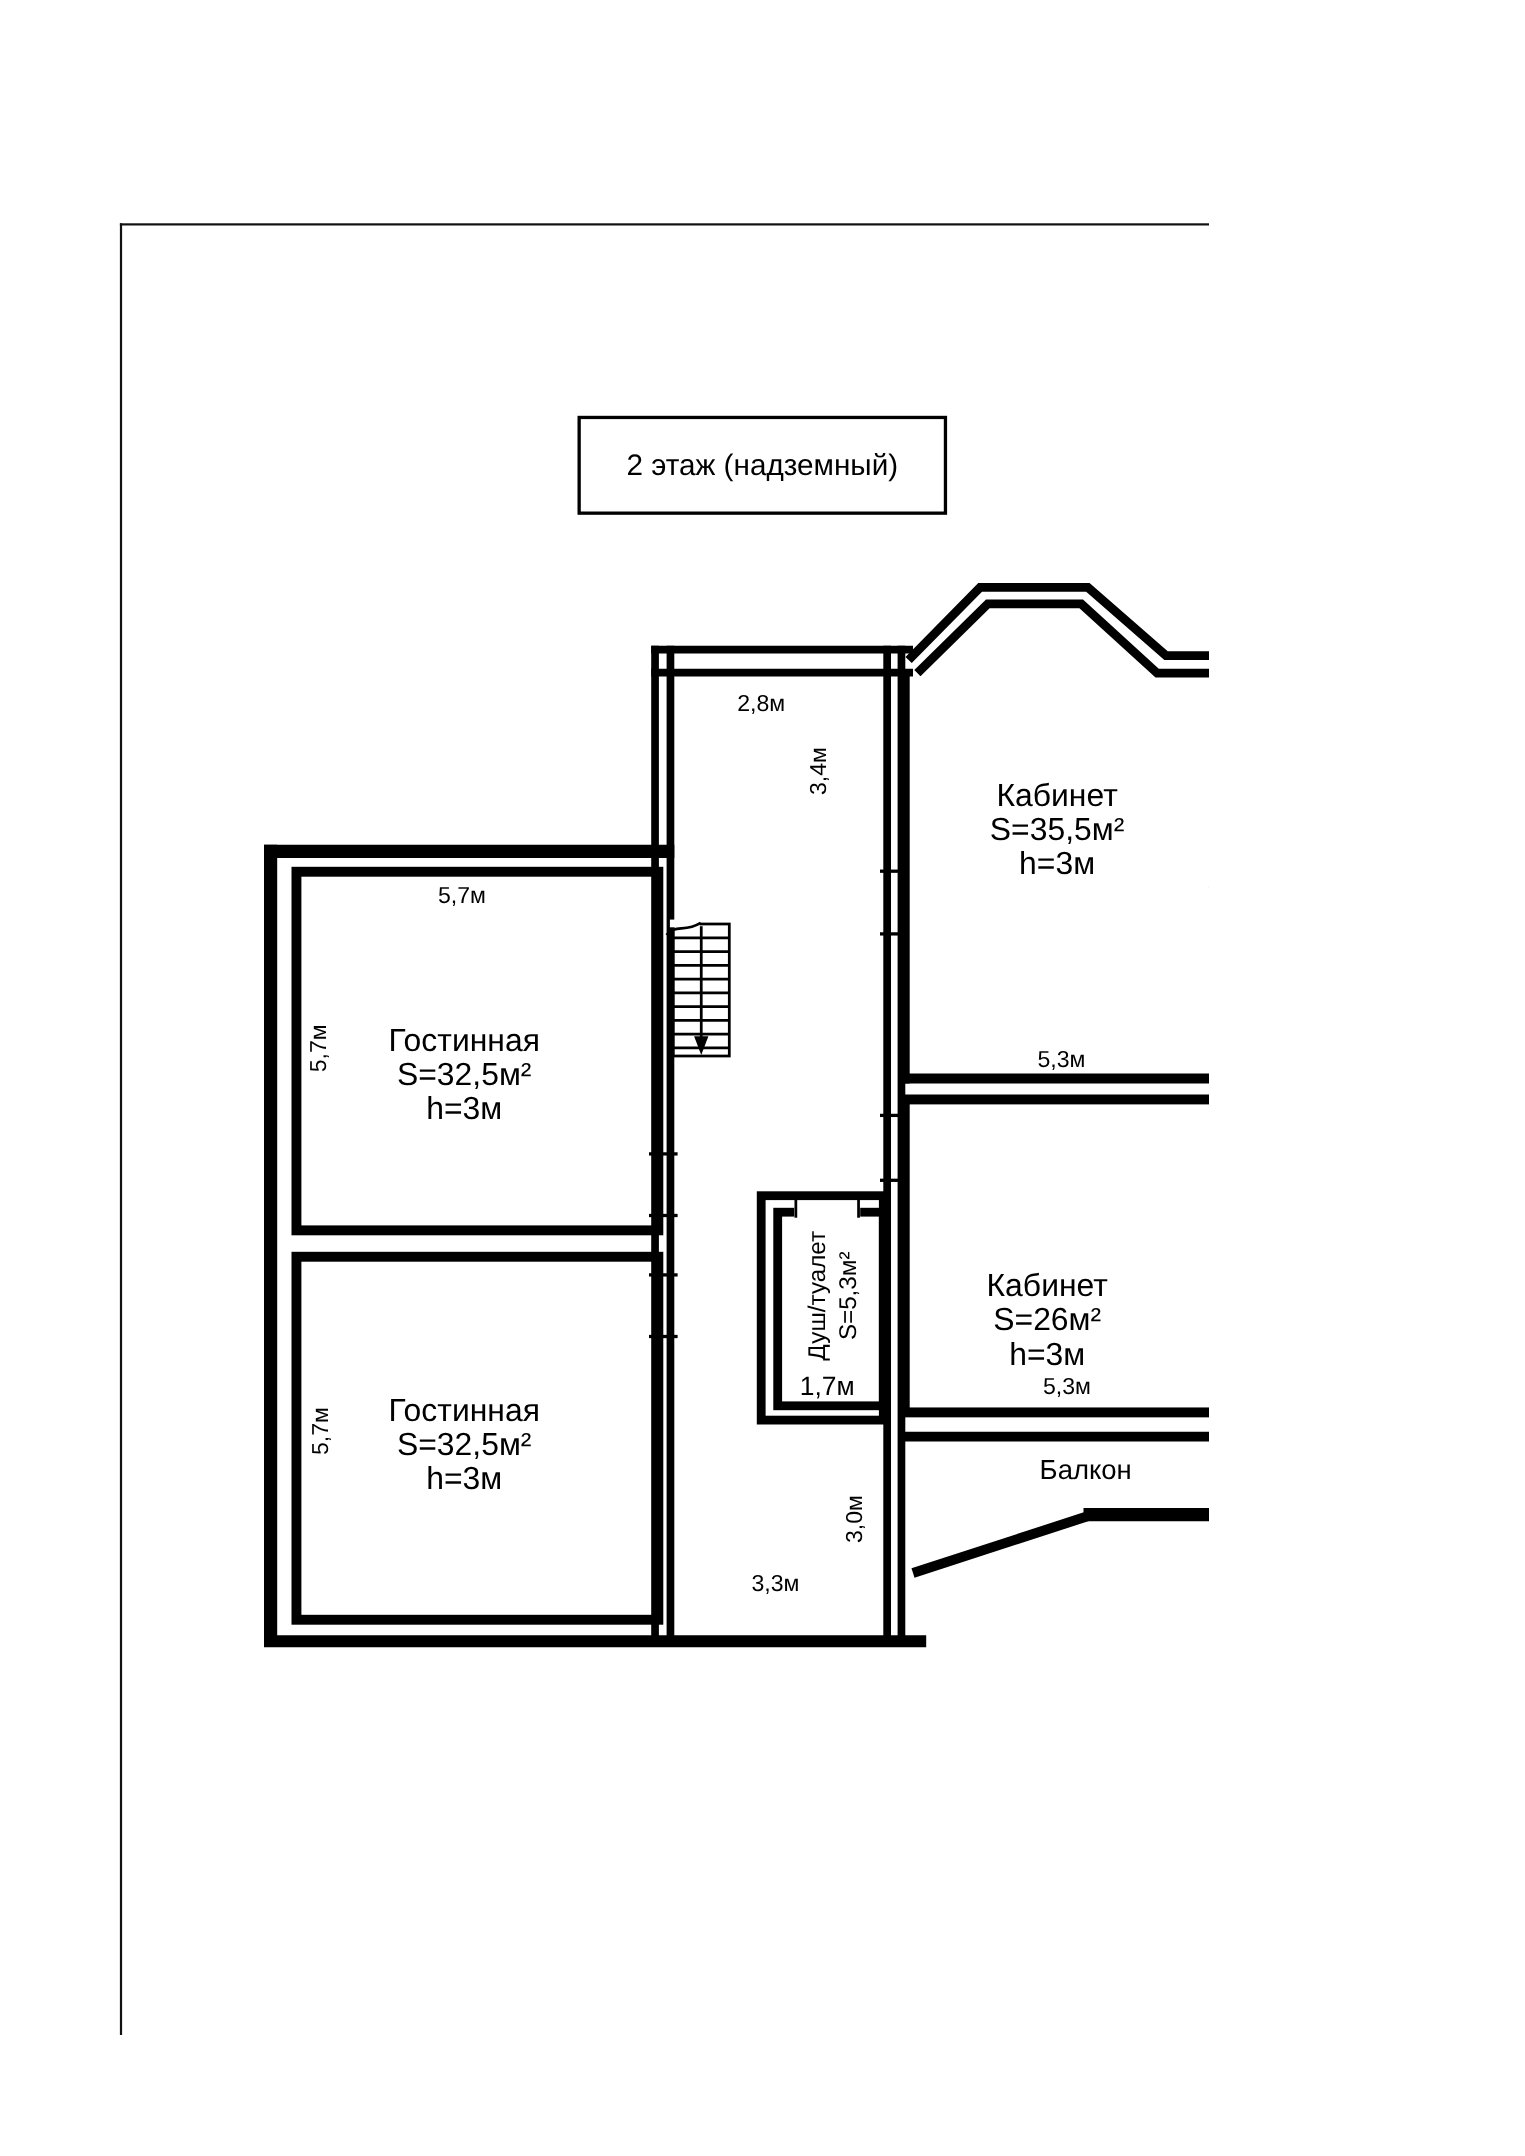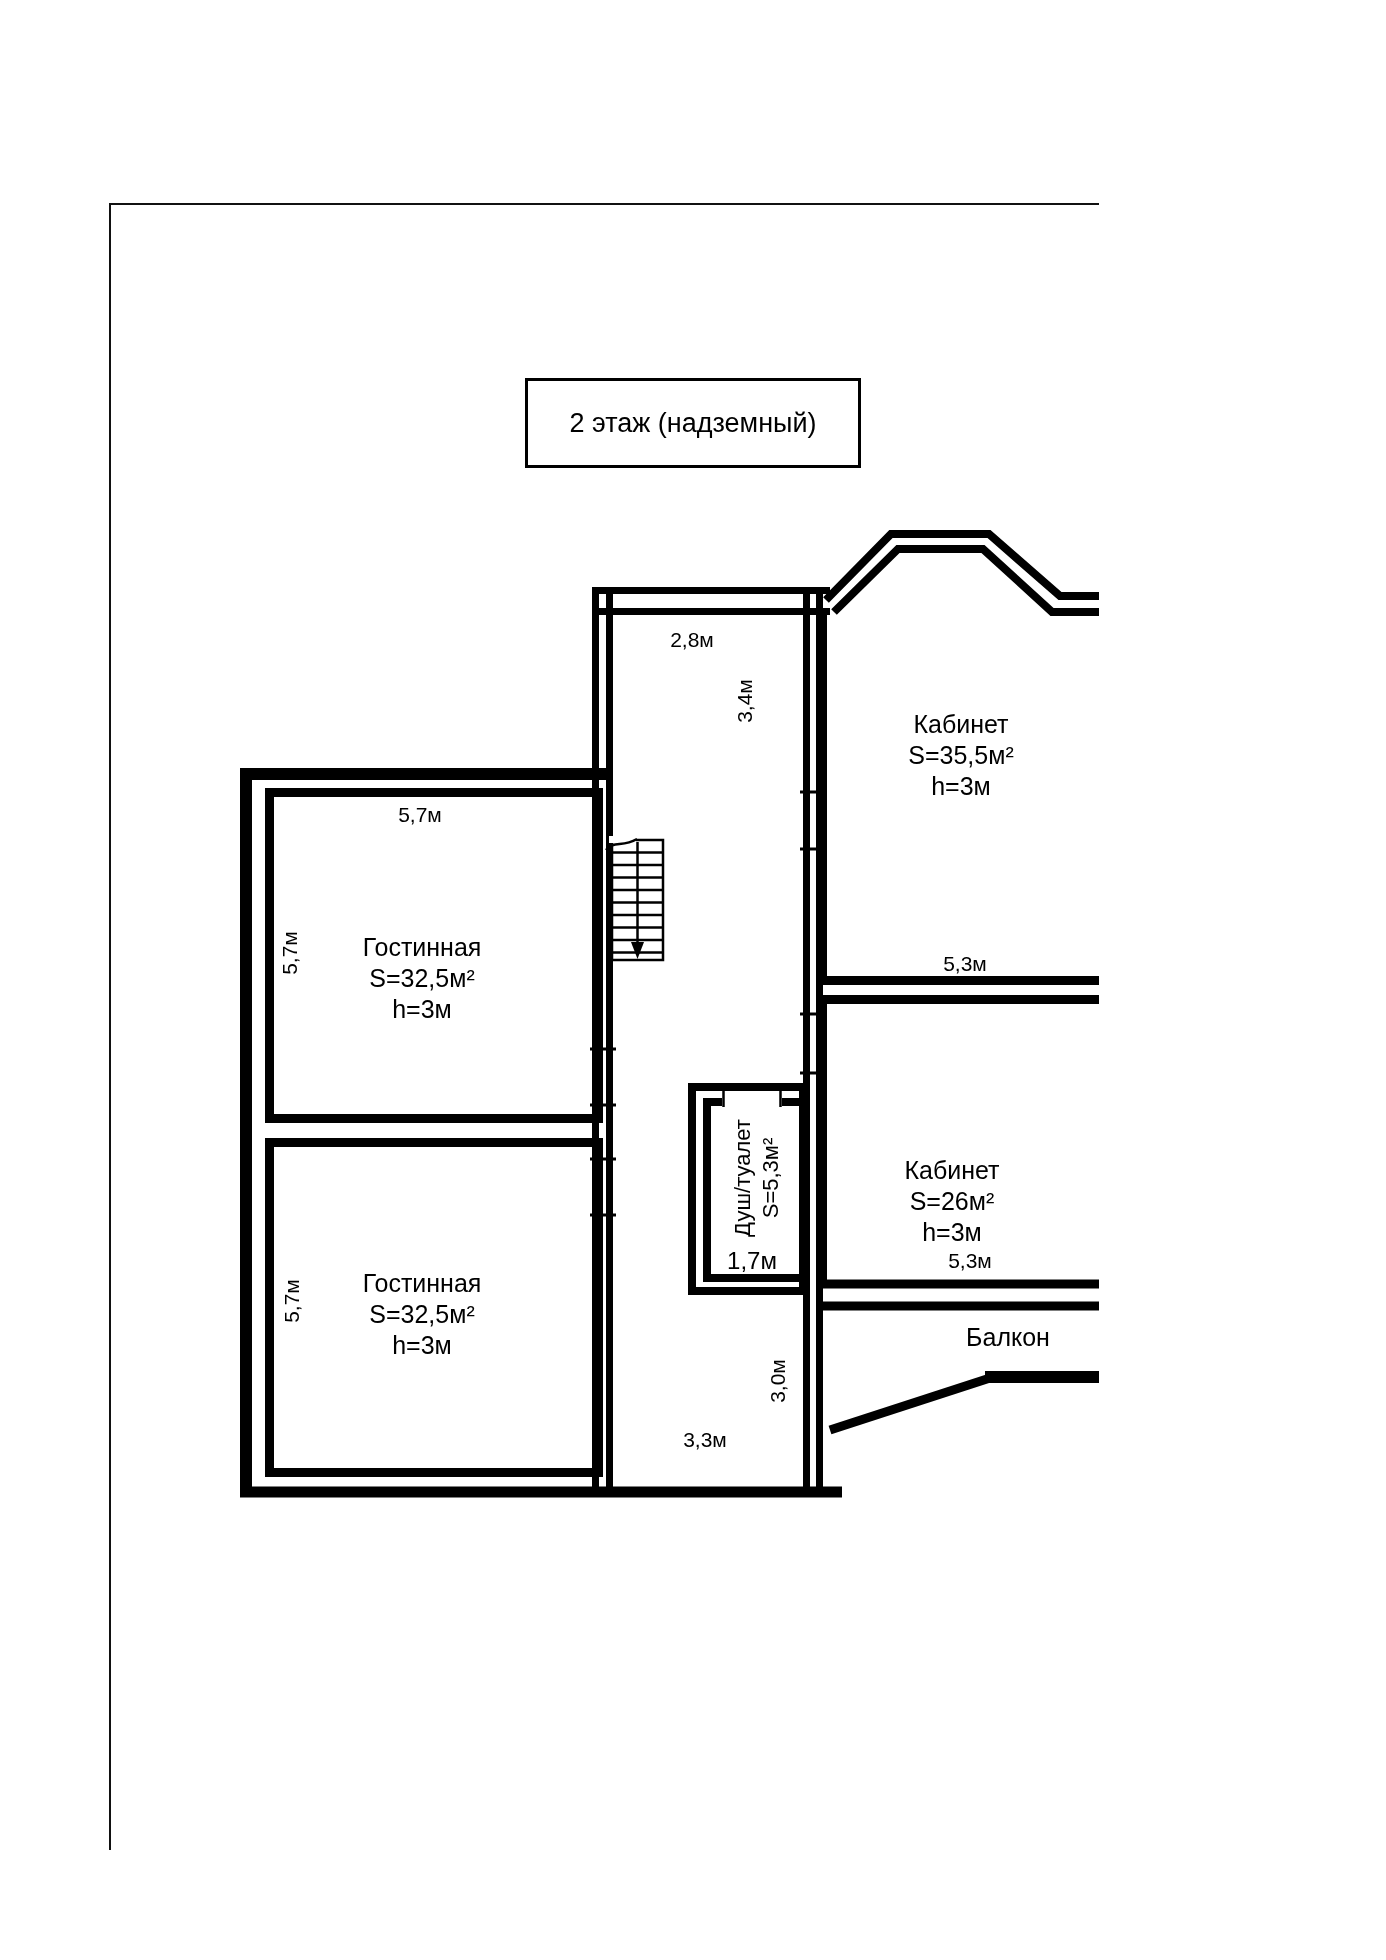--- a/index.html
+++ b/index.html
@@ -7,21 +7,21 @@
           font-family:"Liberation Sans",sans-serif;color:#000;}
   .page-frame{position:absolute;left:109px;top:203px;width:1225px;height:1645px;
               border-top:2px solid #111;border-left:2px solid #111;border-right:2px solid #111;}
   .title-box{position:absolute;left:525px;top:378px;width:330px;height:84px;
              border:3px solid #000;display:flex;align-items:center;justify-content:center;
              font-size:27px;background:#fff;}
   svg.plan{position:absolute;left:0;top:0;}
   .lbl{position:absolute;transform:translate(-50%,-50%);white-space:nowrap;font-size:21px;}
   .rot{position:absolute;transform:translate(-50%,-50%) rotate(-90deg);white-space:nowrap;font-size:21px;}
   .room-block{position:absolute;transform:translate(-50%,-50%);text-align:center;
-              font-size:25px;line-height:31px;white-space:nowrap;}
+              font-size:29px;line-height:31px;white-space:nowrap;}
   .room-block-rot{position:absolute;transform:translate(-50%,-50%) rotate(-90deg);text-align:center;
               font-size:22px;line-height:28px;white-space:nowrap;}
   .balcony-lbl{position:absolute;transform:translate(-50%,-50%);font-size:25px;white-space:nowrap;}
 </style>
 </head>
 <body>
 
 <div class="canvas">
 
   <div class="page-frame"></div>
@@ -144,15 +144,15 @@
   </div>
   <div class="lbl" style="left:970px;top:1261px;">5,3м</div>
   <div class="rot" style="left:1112px;top:1127px;">4,9м</div>
 
   <div class="room-block-rot" style="left:757px;top:1178px;">
     <div>Душ/туалет</div>
     <div>S=5,3м²</div>
   </div>
   <div class="lbl" style="left:752px;top:1261px;font-size:24px;">1,7м</div>
 
-  <div class="balcony-lbl" style="left:1008px;top:1337px;">Балкон</div>
+  <div class="balcony-lbl" style="left:987px;top:1337px;">Балкон</div>
 
 </div>
 
 </body></html>

